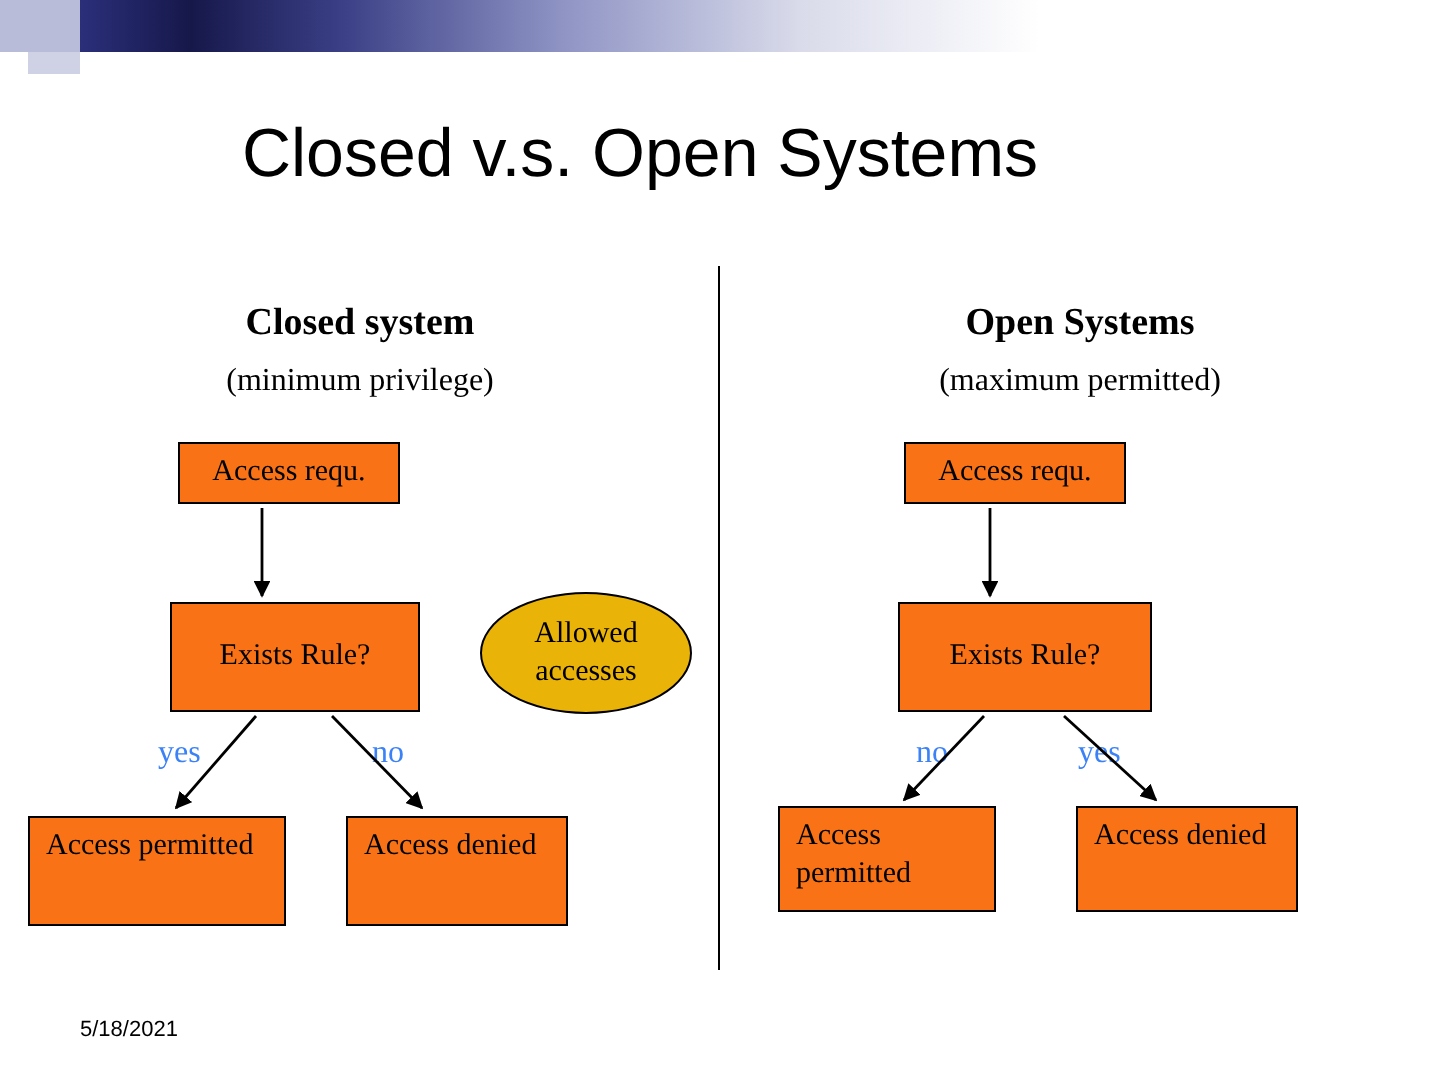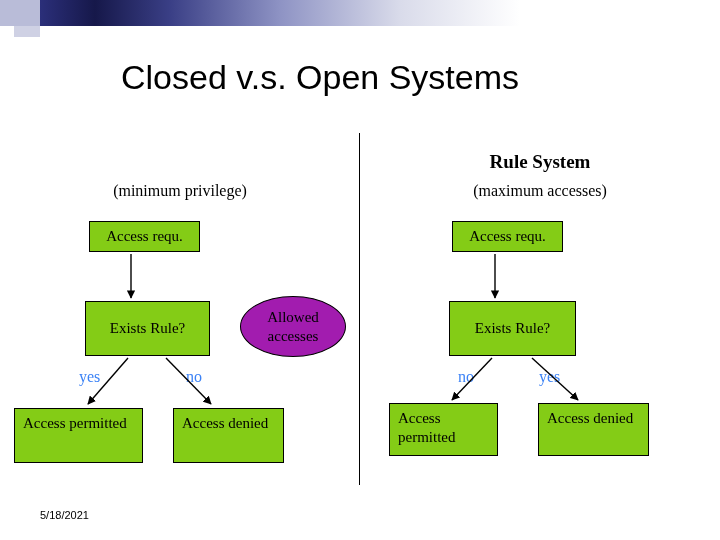--- a/index.html
+++ b/index.html
@@ -90,21 +90,21 @@
   }
   #closed-head { left: 30px; top: 151px; width: 300px; }
   #closed-sub  { left: 30px; top: 182px; width: 300px; }
   #open-head   { left: 390px; top: 151px; width: 300px; }
   #open-sub    { left: 390px; top: 182px; width: 300px; }
 
   
   .box {
     position: absolute;
     border: 1px solid #000000;
-    background: #84cc16;
+    background: #f97316;
     font-size: 15px;
     color: #000000;
     box-sizing: border-box;
     padding: 5px 8px;
     line-height: 1.25;
   }
   .box.center {
     display: flex;
     align-items: center;
     justify-content: center;
@@ -122,21 +122,21 @@
   #o-access-requ  { left: 452px; top: 221px; width: 111px; height: 31px; }
   #o-exists-rule  { left: 449px; top: 301px; width: 127px; height: 55px; }
   #o-permitted    { left: 389px; top: 403px; width: 109px; height: 53px; }
   #o-denied       { left: 538px; top: 403px; width: 111px; height: 53px; }
 
   
   .ellipse {
     position: absolute;
     border: 1px solid #000000;
     border-radius: 50%;
-    background: #a21caf;
+    background: #eab308;
     display: flex;
     align-items: center;
     justify-content: center;
     text-align: center;
     font-size: 15px;
     color: #000000;
     line-height: 1.25;
     box-sizing: border-box;
   }
   #c-allowed    { left: 240px; top: 296px; width: 106px; height: 61px; }
@@ -195,23 +195,24 @@
     <div class="sq sq4"></div>
     <div class="sq sq5"></div>
     <div class="sq sq6"></div>
     <div class="notch"></div>
   </div>
 
   <div class="title">Closed v.s. Open Systems</div>
 
   <div class="divider"></div>
 
+  <div class="col-head" id="closed-head">Closed system</div>
   <div class="col-sub" id="closed-sub">(minimum privilege)</div>
-  <div class="col-head" id="open-head">Rule System</div>
-  <div class="col-sub" id="open-sub">(maximum accesses)</div>
+  <div class="col-head" id="open-head">Open Systems</div>
+  <div class="col-sub" id="open-sub">(maximum permitted)</div>
 
   <div class="box center" id="c-access-requ">Access requ.</div>
   <div class="box center" id="c-exists-rule">Exists Rule?</div>
   <div class="box" id="c-permitted">Access permitted</div>
   <div class="box" id="c-denied">Access denied</div>
   <div class="ellipse" id="c-allowed">Allowed accesses</div>
 
   <div class="edge-label" id="c-yes">yes</div>
   <div class="edge-label" id="c-no">no</div>
 

